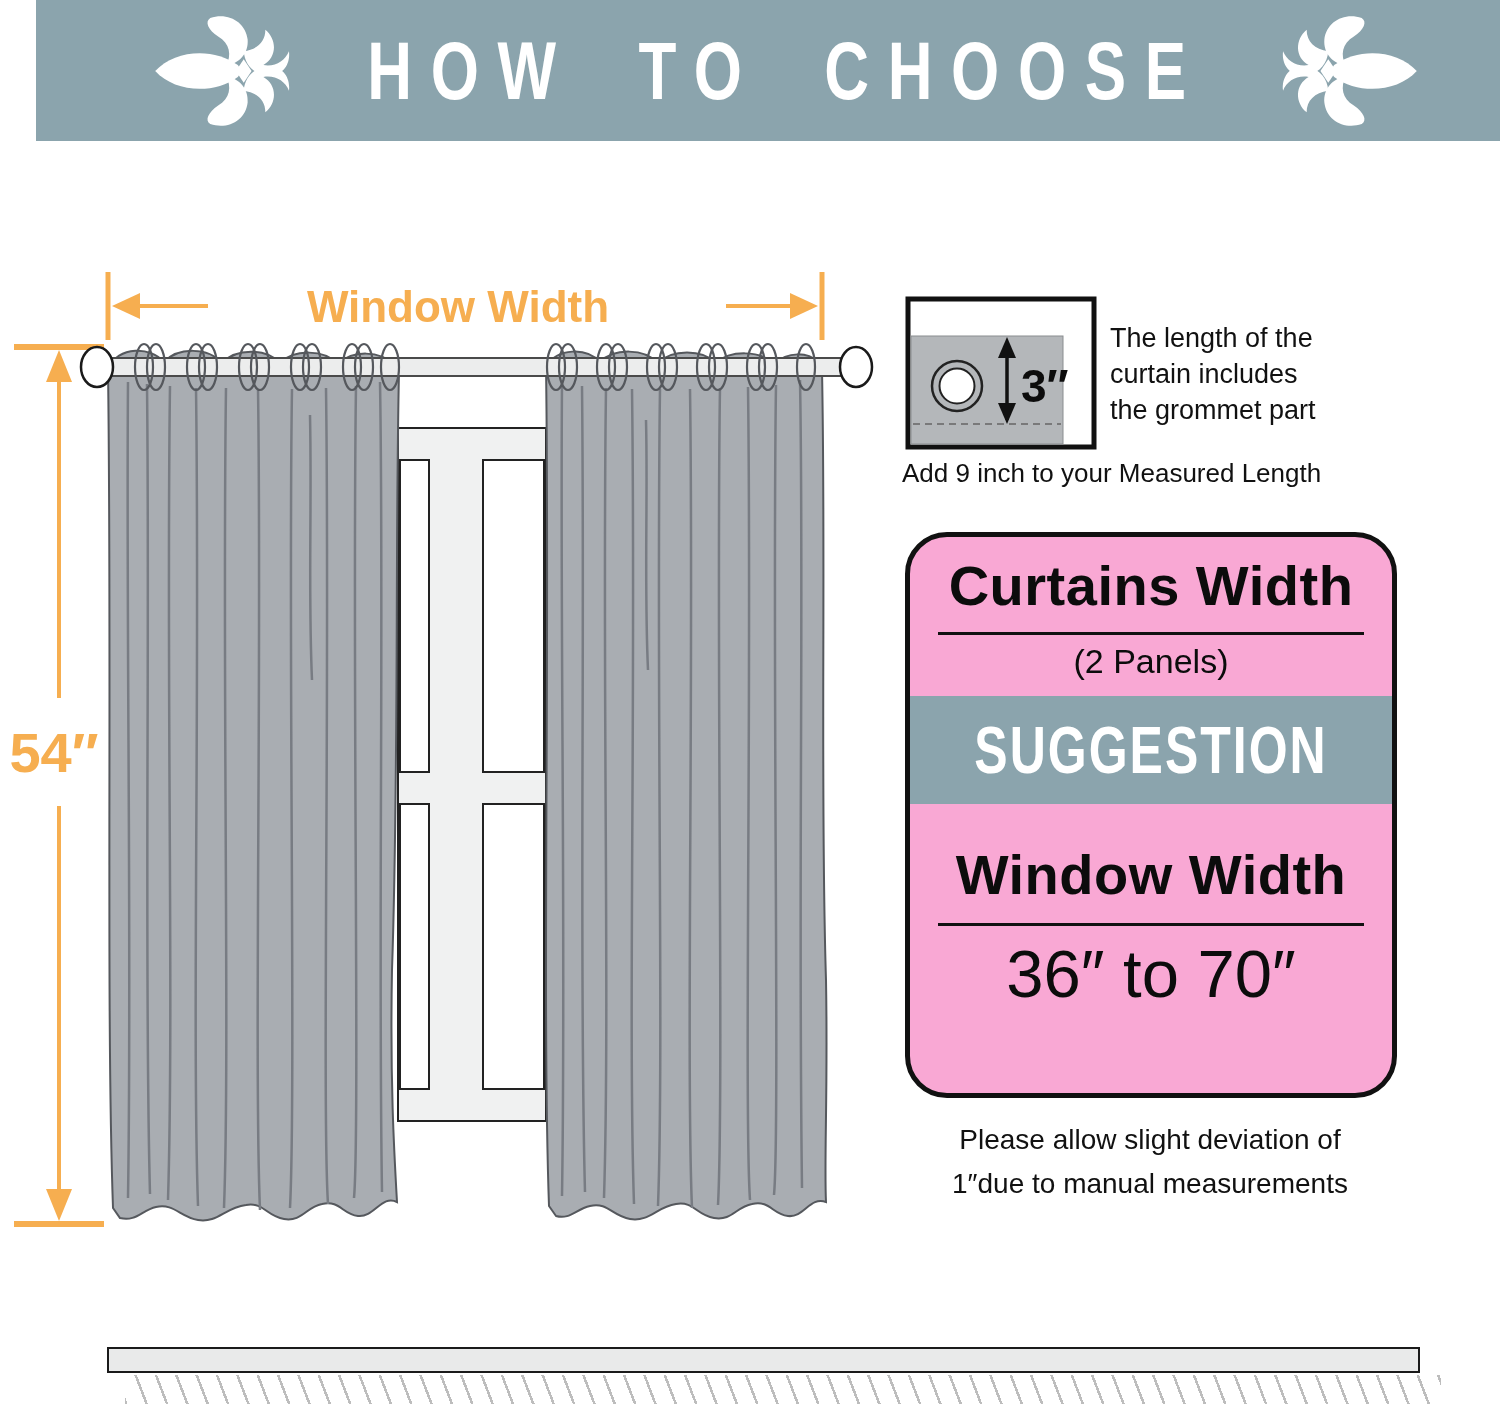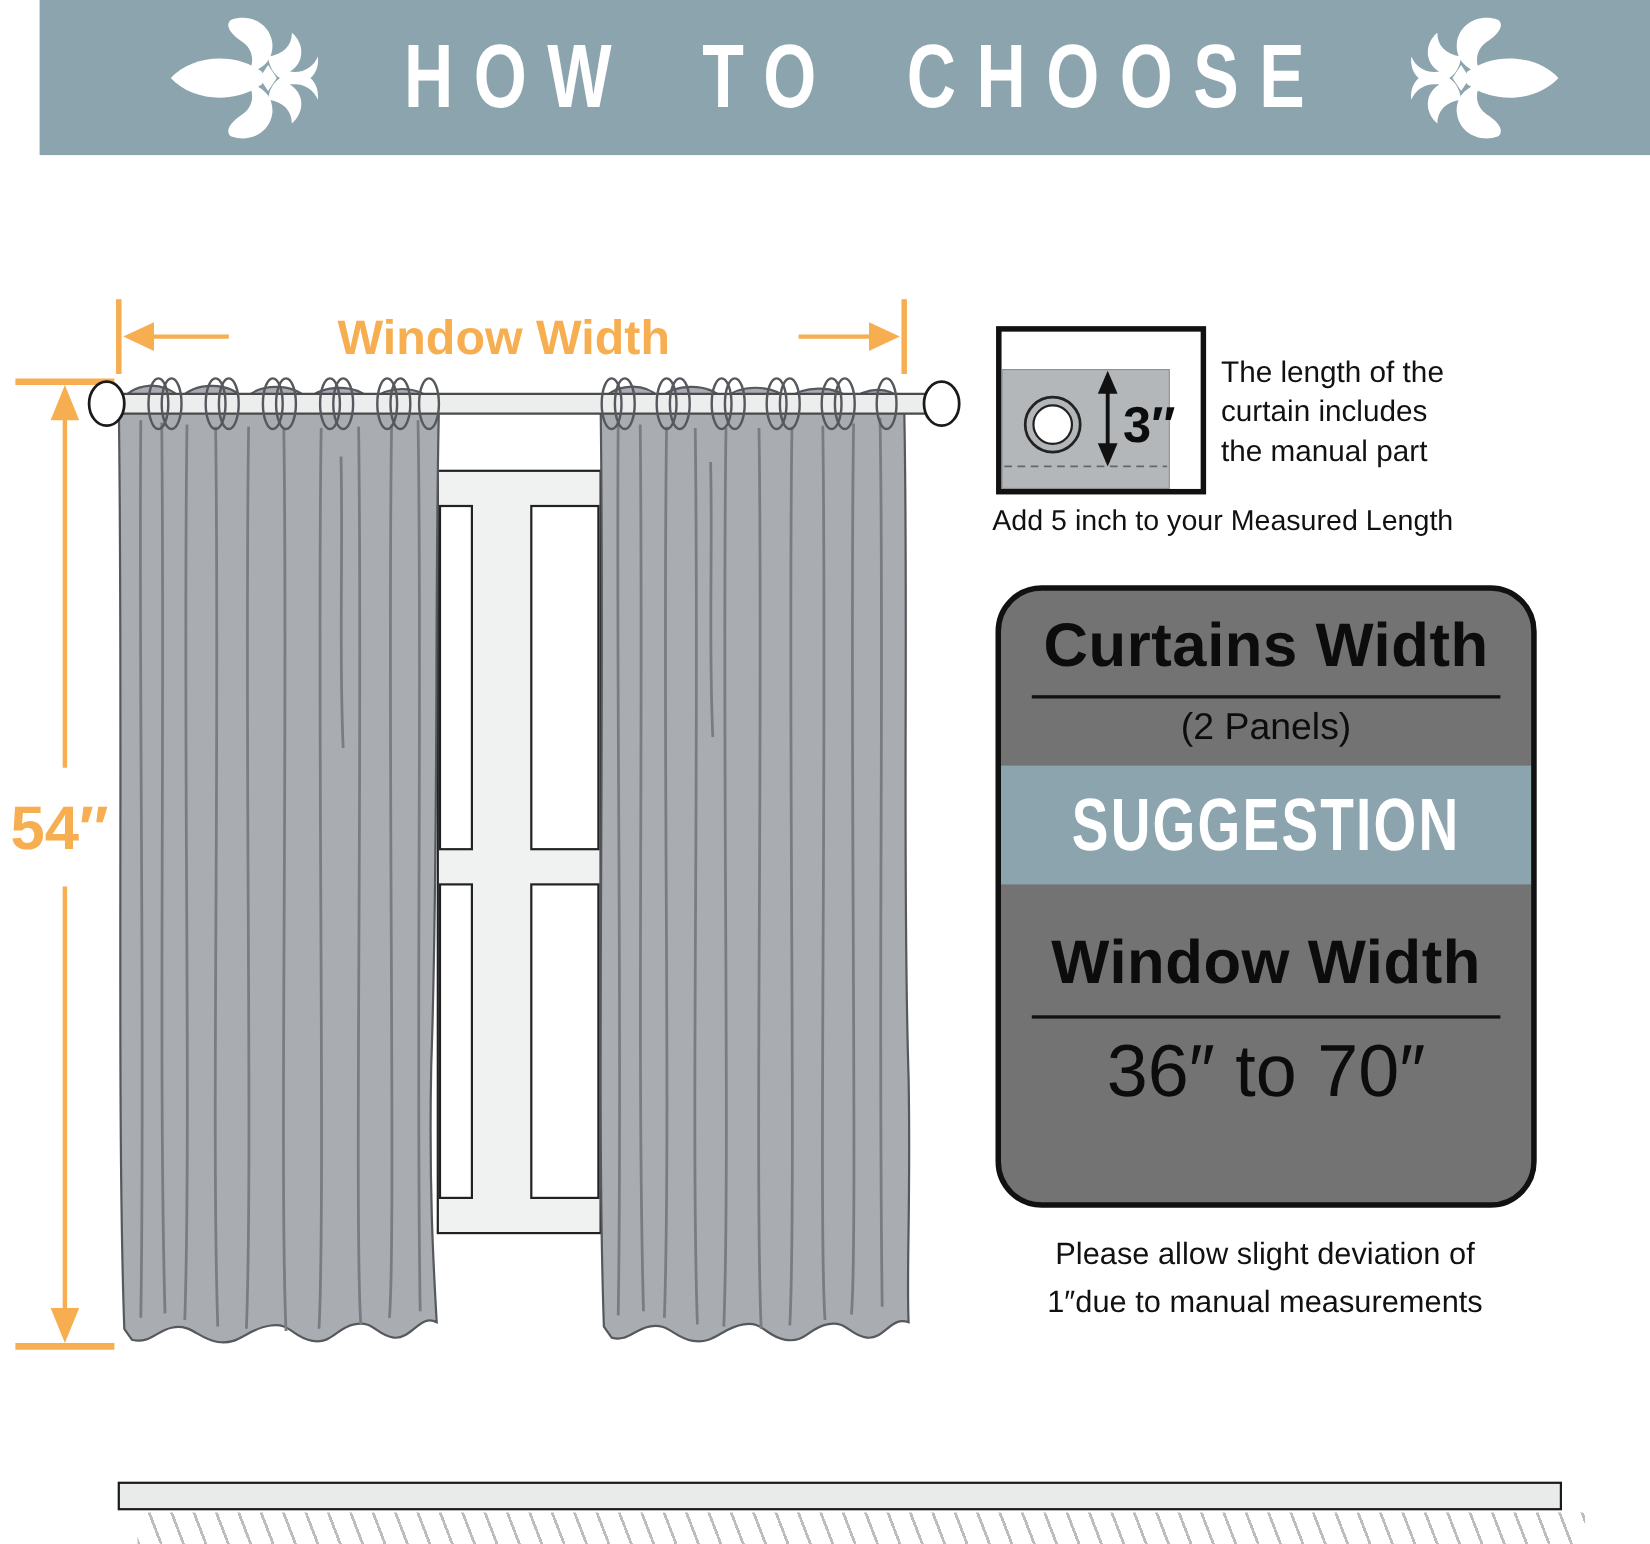--- a/index.html
+++ b/index.html
@@ -18,21 +18,21 @@
   
   .diagram-svg{position:absolute;left:0;top:250px;width:880px;height:1010px;}
 
   
   .grommet-figure{position:absolute;left:905px;top:296px;width:192px;height:154px;}
   .grommet-desc{position:absolute;left:1110px;top:320px;width:330px;font-size:27px;
                 line-height:36px;color:#111;white-space:pre-line;}
   .grommet-note{position:absolute;left:902px;top:458px;width:470px;font-size:26px;color:#111;}
 
   .suggestion-box{position:absolute;left:905px;top:532px;width:492px;height:566px;
-                  border:5px solid #111;border-radius:42px;background:#737373;
+                  border:5px solid #111;border-radius:42px;background:#f9a8d4;
                   box-sizing:border-box;overflow:hidden;text-align:center;}
   .sb-heading{font-weight:bold;font-size:56px;color:#0c0c0c;margin:16px 0 0 0;letter-spacing:0.5px;}
   .sb-divider{height:0;border-top:3px solid #111;margin:14px 28px 0 28px;}
   .sb-value{font-size:64px;color:#0c0c0c;margin-top:16px;line-height:1.0;}
   .sb-panels{font-size:34px;color:#0c0c0c;margin-top:8px;line-height:1.1;}
   .sb-band{margin-top:16px;height:108px;background:#8BA4AD;display:flex;
            align-items:center;justify-content:center;}
   .sb-band-label{display:inline-block;color:#ffffff;font-weight:bold;font-size:50px;
                  letter-spacing:2px;transform:scaleY(1.35);}
   .sb-heading2{margin-top:38px;}
@@ -198,22 +198,22 @@
     <g stroke="#111" fill="#111">
       <line x1="102" y1="46" x2="102" y2="124" stroke-width="3.5"></line>
       <polygon points="102,41 93,62 111,62" stroke="none"></polygon>
       <polygon points="102,128 93,107 111,107" stroke="none"></polygon>
     </g>
     <text x="116" y="106" font-size="46" font-weight="bold" fill="#0c0c0c">3″</text>
   </svg>
 
   <div class="grommet-desc">The length of the
 curtain includes
-the manual part</div>
-  <div class="grommet-note">Add 5 inch to your Measured Length</div>
+the grommet part</div>
+  <div class="grommet-note">Add 9 inch to your Measured Length</div>
 
   <div class="suggestion-box">
     <div class="sb-heading">Curtains Width</div>
     <div class="sb-divider"></div>
     <div class="sb-panels">(2 Panels)</div>
     <div class="sb-band">
       <span class="sb-band-label">SUGGESTION</span>
     </div>
     <div class="sb-heading sb-heading2">Window Width</div>
     <div class="sb-divider sb-divider2"></div>

